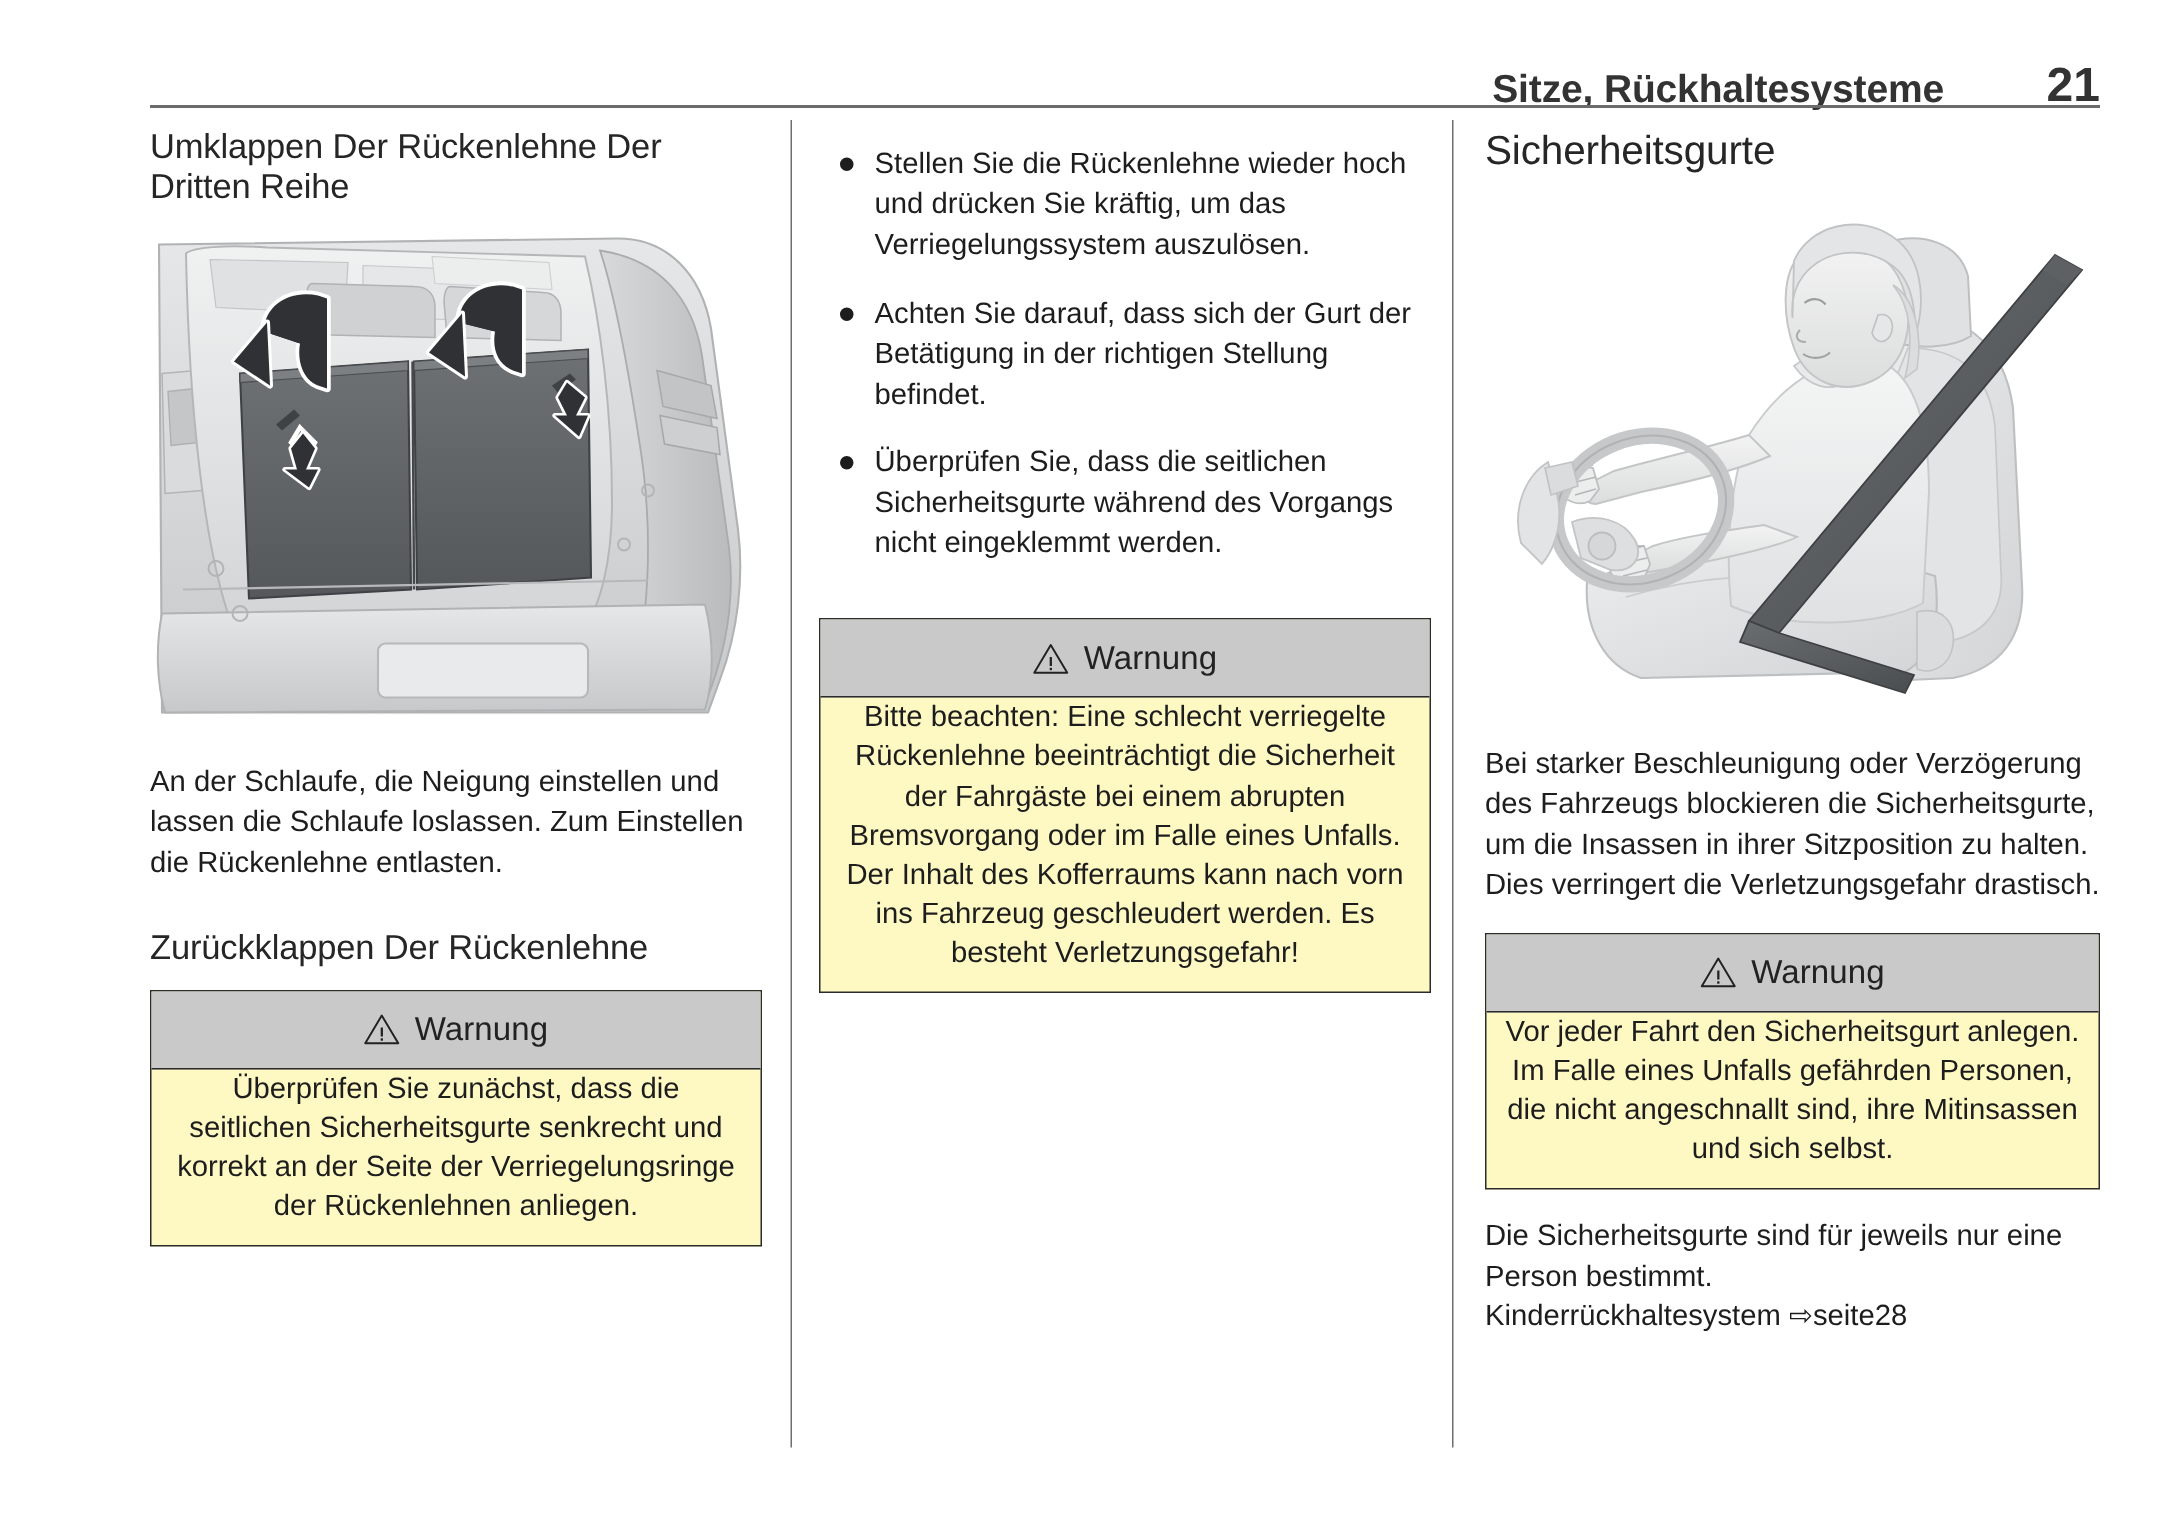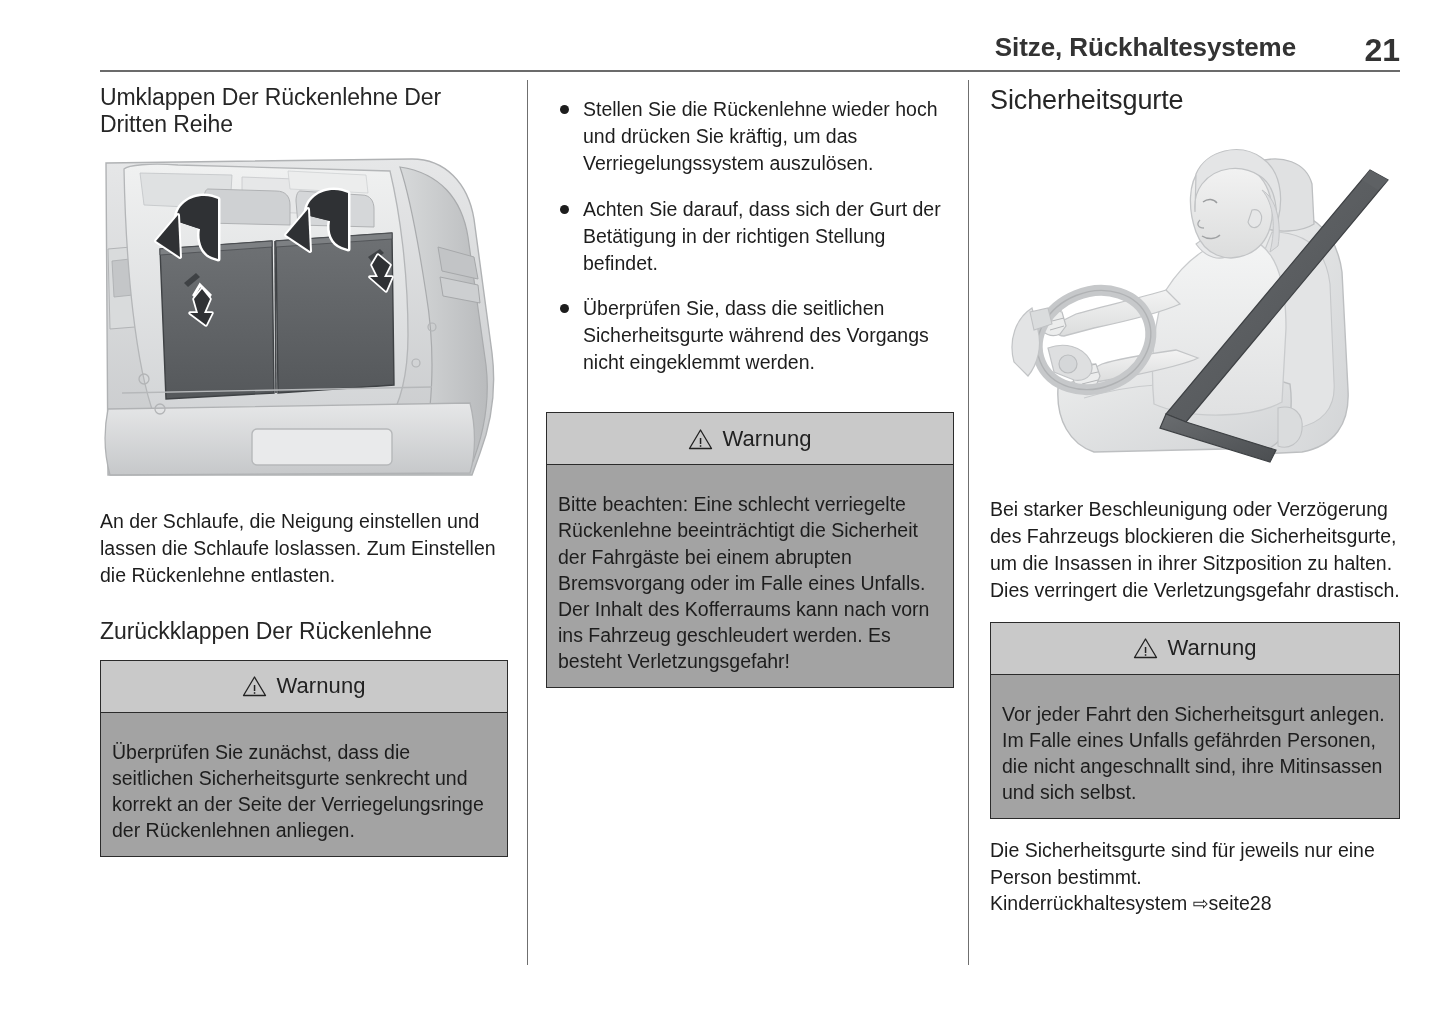--- a/index.html
+++ b/index.html
@@ -24,20 +24,21 @@
   }
 
   
   .pg-header {
     position: absolute;
     left: 100px;
     top: 34px;
     width: 1300px;
     height: 38px;
     display: flex;
+    align-items: flex-end;
     justify-content: flex-end;
   }
   .pg-header-title {
     font-size: 26px;
     font-weight: 700;
     letter-spacing: -0.1px;
     color: #333333;
     line-height: 1;
   }
   .pg-header-num {
@@ -132,21 +133,21 @@
     top: 9px;
     width: 9px;
     height: 9px;
     border-radius: 50%;
     background: #1d1d1d;
   }
 
   
   .warnbox {
     border: 1px solid #2b2b2b;
-    background: #a3a3a3;
+    background: #fef9c3;
     box-sizing: border-box;
   }
   .warnbox-head {
     background: #c9c9c9;
     border-bottom: 1px solid #2b2b2b;
     height: 51px;
     display: flex;
     align-items: center;
     justify-content: center;
     gap: 9px;
@@ -156,21 +157,22 @@
     width: 25px;
     height: 22px;
   }
   .warnbox-head .wlabel {
     font-size: 22px;
     font-weight: 400;
     color: #222;
     letter-spacing: 0.1px;
   }
   .warnbox-body {
-    padding: 26px 11px 12px 11px;
+    padding: 0 11px 12px 11px;
+    text-align: center;
   }
   .warnbox-body p {
     margin: 0;
     font-size: 19.5px;
     line-height: 1.345;
     color: #1d1d1d;
   }
 
   .xref-arrow {
     font-size: 19px;

